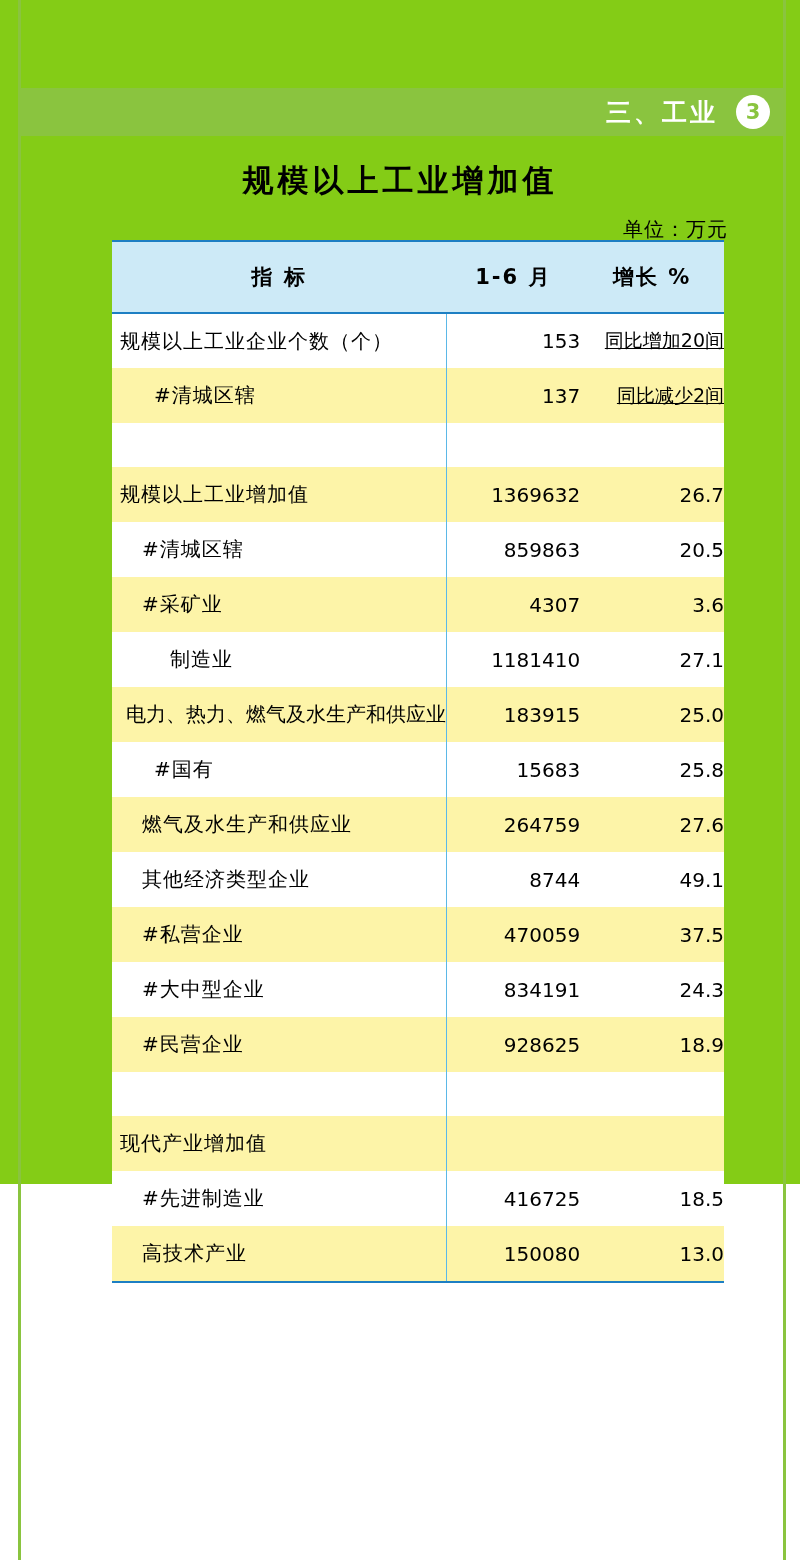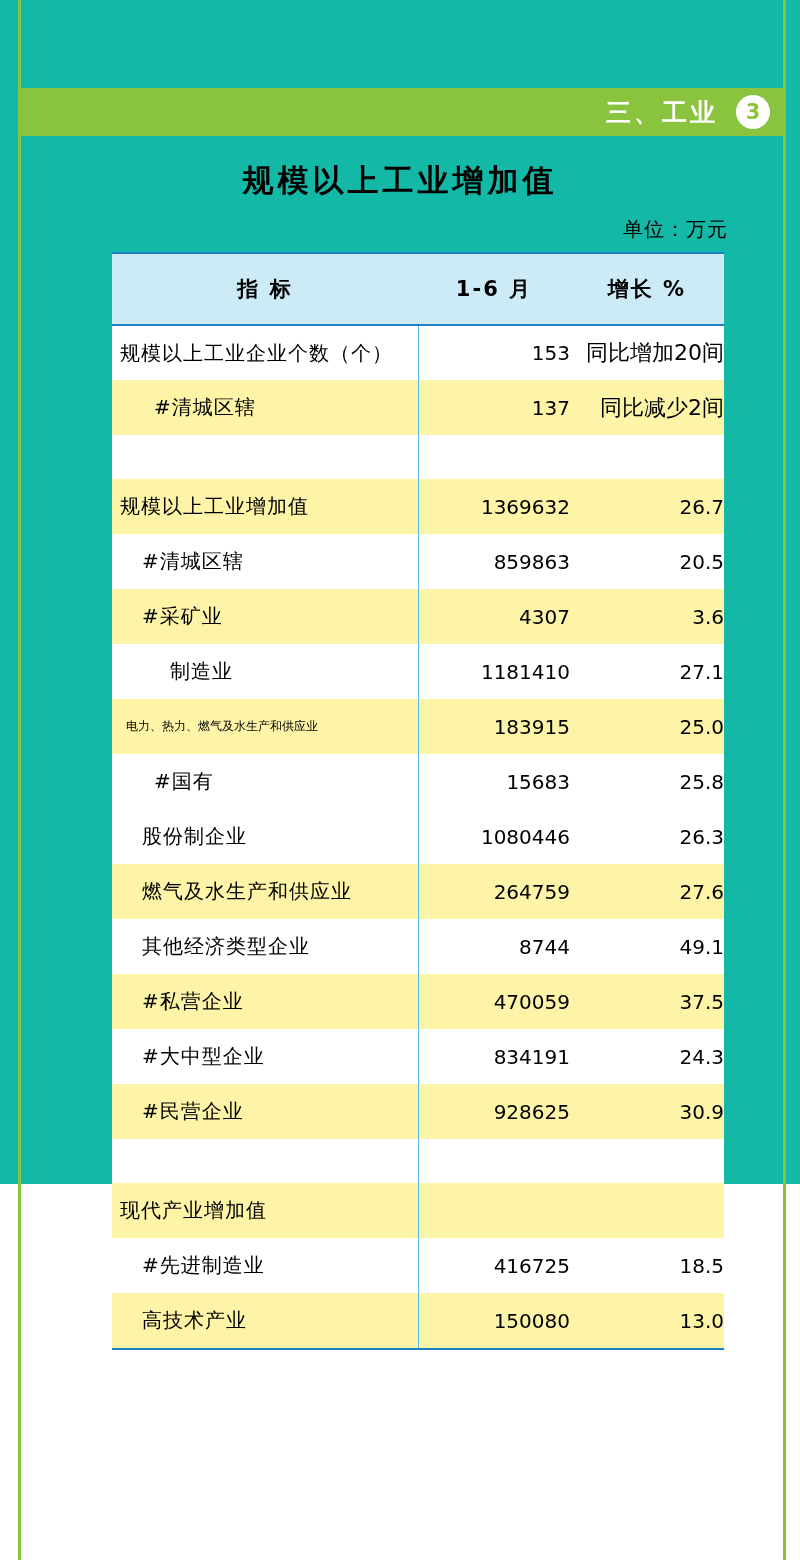--- a/index.html
+++ b/index.html
@@ -15,21 +15,21 @@
     position: relative;
     overflow: hidden;
   }
 
   
   .page {
     position: absolute;
     left: 0; top: 0;
     width: 800px;
     height: 1184px;
-    background: #14b8a6;
+    background: #84cc16;
   }
   .frame-line-left {
     position: absolute;
     left: 18px; top: 0;
     width: 3px; height: 1560px;
     background: #8ac43f;
   }
   .frame-line-right {
     position: absolute;
     right: 14px; top: 0;
@@ -92,21 +92,21 @@
     font-size: 20px;
     color: #000000;
     letter-spacing: 1px;
     font-family: "DejaVu Sans", "Liberation Sans", sans-serif;
   }
 
   
   .table-wrap {
     position: absolute;
     left: 112px;
-    top: 252px;
+    top: 240px;
     width: 612px;
   }
   table.data {
     border-collapse: collapse;
     width: 612px;
     font-family: "DejaVu Sans", "Liberation Sans", sans-serif;
   }
   table.data td, table.data th {
     padding: 0;
     margin: 0;
@@ -139,32 +139,32 @@
     font-size: 20px;
     color: #000;
     padding-left: 14px;
     letter-spacing: 1px;
     white-space: nowrap;
   }
   td.name.ind0 { padding-left: 8px; }
   td.name.ind1 { padding-left: 42px; }
   td.name.ind2 { padding-left: 30px; }
   td.name.ind3 { padding-left: 58px; }
-  td.name.small { font-size: 12px; letter-spacing: 0px; padding-left: 14px; }
+  td.name.small { font-size: 20px; letter-spacing: 0px; padding-left: 14px; }
 
   td.value, td.growth {
     font-size: 20px;
     color: #000;
     text-align: right;
     padding-right: 12px;
     white-space: nowrap;
     font-family: "DejaVu Sans", "Liberation Sans", sans-serif;
   }
   td.growth { padding-right: 14px; }
-  td.growth.text { font-size: 22px; }
+  td.growth.text { font-size: 19px; text-decoration: underline; }
 
   
   td.name { border-right: 1px solid #5bb8e8; }
 
   .tfoot-line {
     border-top: 2px solid #1d7fc3;
     height: 0;
   }
 </style>
 </head>
@@ -231,25 +231,20 @@
           <tr class="r alt">
             <td class="name ind2 small">电力、热力、燃气及水生产和供应业</td>
             <td class="value">183915</td>
             <td class="growth">25.0</td>
           </tr>
           <tr class="r plain">
             <td class="name ind1">#国有</td>
             <td class="value">15683</td>
             <td class="growth">25.8</td>
           </tr>
-          <tr class="r plain">
-            <td class="name ind2">股份制企业</td>
-            <td class="value">1080446</td>
-            <td class="growth">26.3</td>
-          </tr>
           <tr class="r alt">
             <td class="name ind2">燃气及水生产和供应业</td>
             <td class="value">264759</td>
             <td class="growth">27.6</td>
           </tr>
           <tr class="r plain">
             <td class="name ind2">其他经济类型企业</td>
             <td class="value">8744</td>
             <td class="growth">49.1</td>
           </tr>
@@ -259,21 +254,21 @@
             <td class="growth">37.5</td>
           </tr>
           <tr class="r plain">
             <td class="name ind2">#大中型企业</td>
             <td class="value">834191</td>
             <td class="growth">24.3</td>
           </tr>
           <tr class="r alt">
             <td class="name ind2">#民营企业</td>
             <td class="value">928625</td>
-            <td class="growth">30.9</td>
+            <td class="growth">18.9</td>
           </tr>
           <tr class="r plain blank">
             <td class="name ind0"></td>
             <td class="value"></td>
             <td class="growth"></td>
           </tr>
           <tr class="r alt">
             <td class="name ind0">现代产业增加值</td>
             <td class="value"></td>
             <td class="growth"></td>

